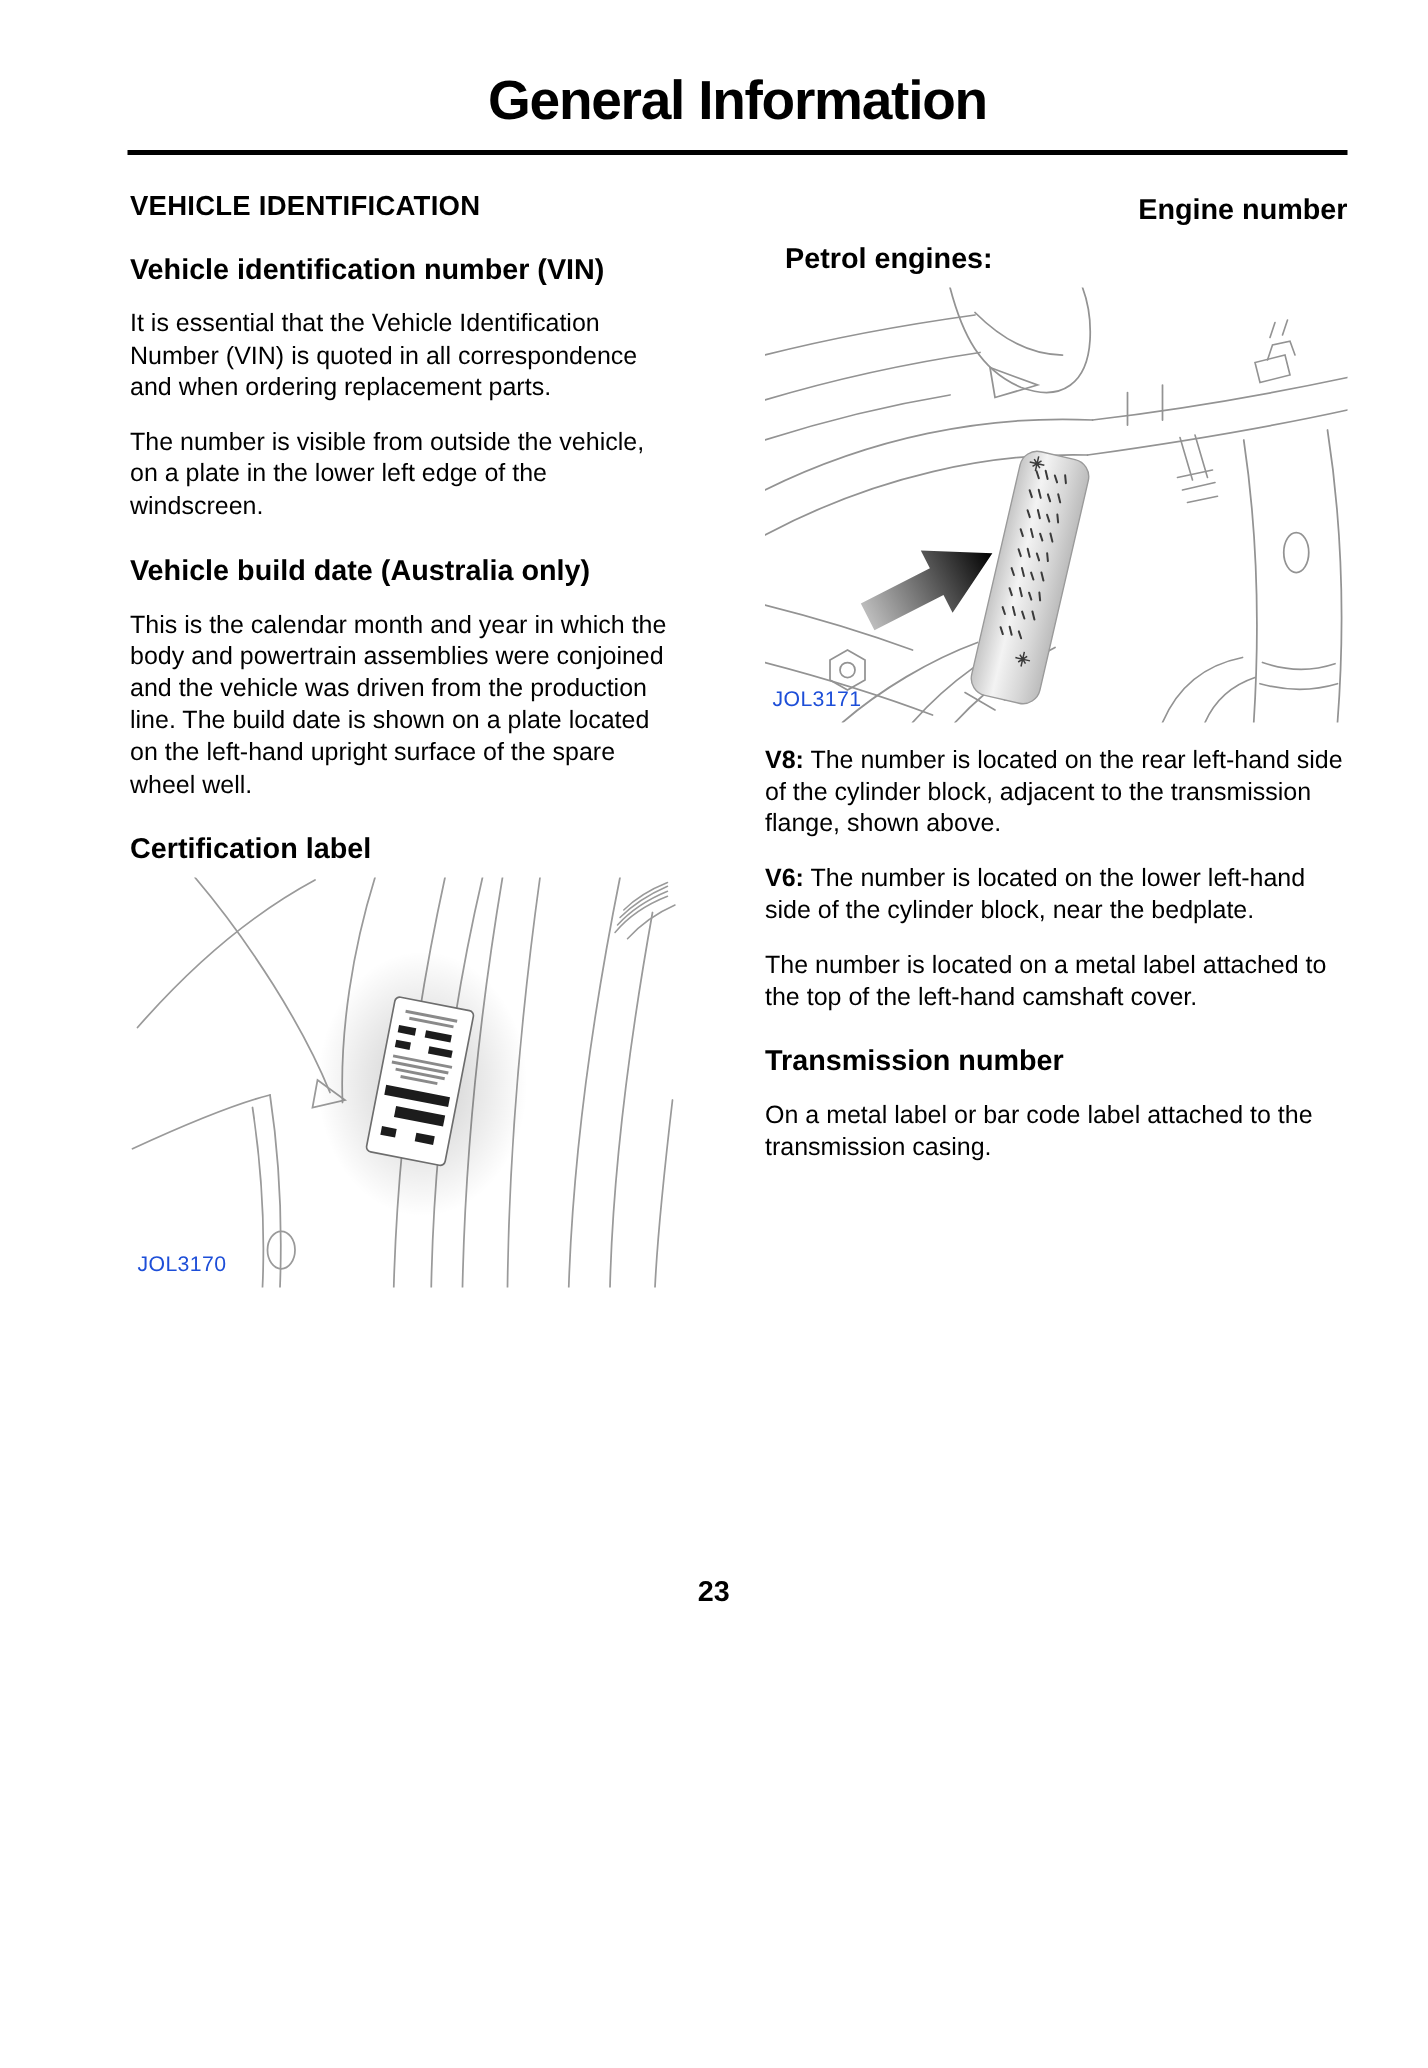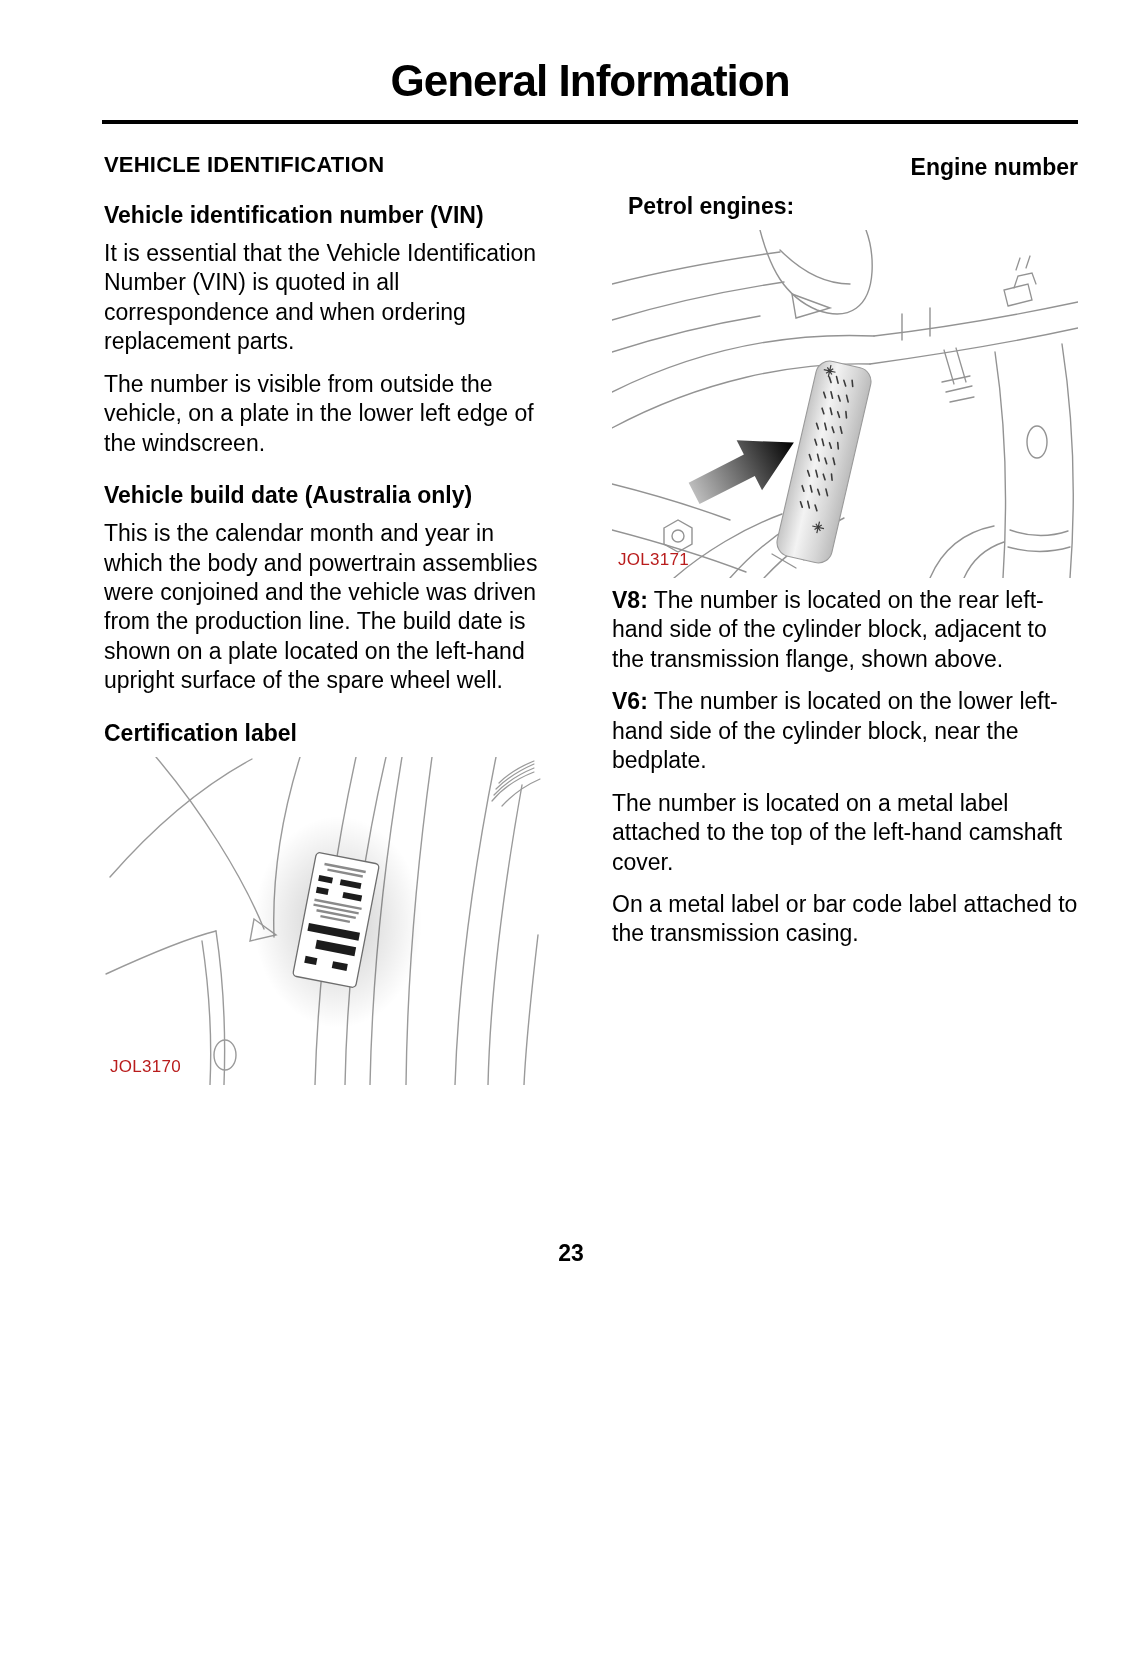--- a/index.html
+++ b/index.html
@@ -19,32 +19,32 @@
   }
   .content {
     display:flex; padding:24px 64px 0 104px; gap:70px;
   }
   .col-left  { width:438px; flex:0 0 438px; }
   .col-right { flex:1; min-width:0; }
   h2.section { font-size:22px; font-weight:bold; letter-spacing:0.2px; margin:4px 0 0; }
   h3.sub     { font-size:23px; font-weight:bold; margin:24px 0 10px; }
   h3.sub.tight { margin:12px 16px 10px; }
   h3.first   { margin-top:6px;text-align:right; }
-  p.body     { font-size:23px; line-height:1.28; margin:8px 0 13px; }
+  p.body     { font-size:20px; line-height:1.28; margin:18px 0 13px; }
   p.body .b  { font-weight:bold; }
   figure.fig { position:relative; margin:0; }
   figure.fig svg { display:block; }
   .fig-caption {
     position:absolute; left:6px; bottom:8px;
-    font-size:17px; color:#b91c1c; letter-spacing:0.3px;
+    font-size:17px; color:#1d4ed8; letter-spacing:0.3px;
   }
   .fig-cert { margin-top:28px; margin-bottom:14px; }
   .fig-engine { margin-top:22px; margin-bottom:14px; }
   .page-number {
-    position:absolute; left:0; right:0; bottom:56px;
+    position:absolute; left:0; right:0; bottom:36px;
     text-align:center; font-size:23px; font-weight:bold;
   }
 </style>
 </head>
 <body>
 
 <div class="page">
 
   <div class="doc-title">General Information</div>
   <div class="header-rule"></div>
@@ -208,19 +208,20 @@
         </svg>
         <figcaption class="fig-caption">JOL3171</figcaption>
       </figure>
 
       <p class="body"><span class="b">V8:</span><span> The number is located on the rear left-hand side of the cylinder block, adjacent to the transmission flange, shown above.</span></p>
 
       <p class="body"><span class="b">V6:</span><span> The number is located on the lower left-hand side of the cylinder block, near the bedplate.</span></p>
 
       <p class="body">The number is located on a metal label attached to the top of the left-hand camshaft cover.</p>
 
+      <h3 class="sub">Transmission number</h3>
       <p class="body">On a metal label or bar code label attached to the transmission casing.</p>
     </div>
 
   </div>
 
   <div class="page-number">23</div>
 </div>
 
 </body></html>

